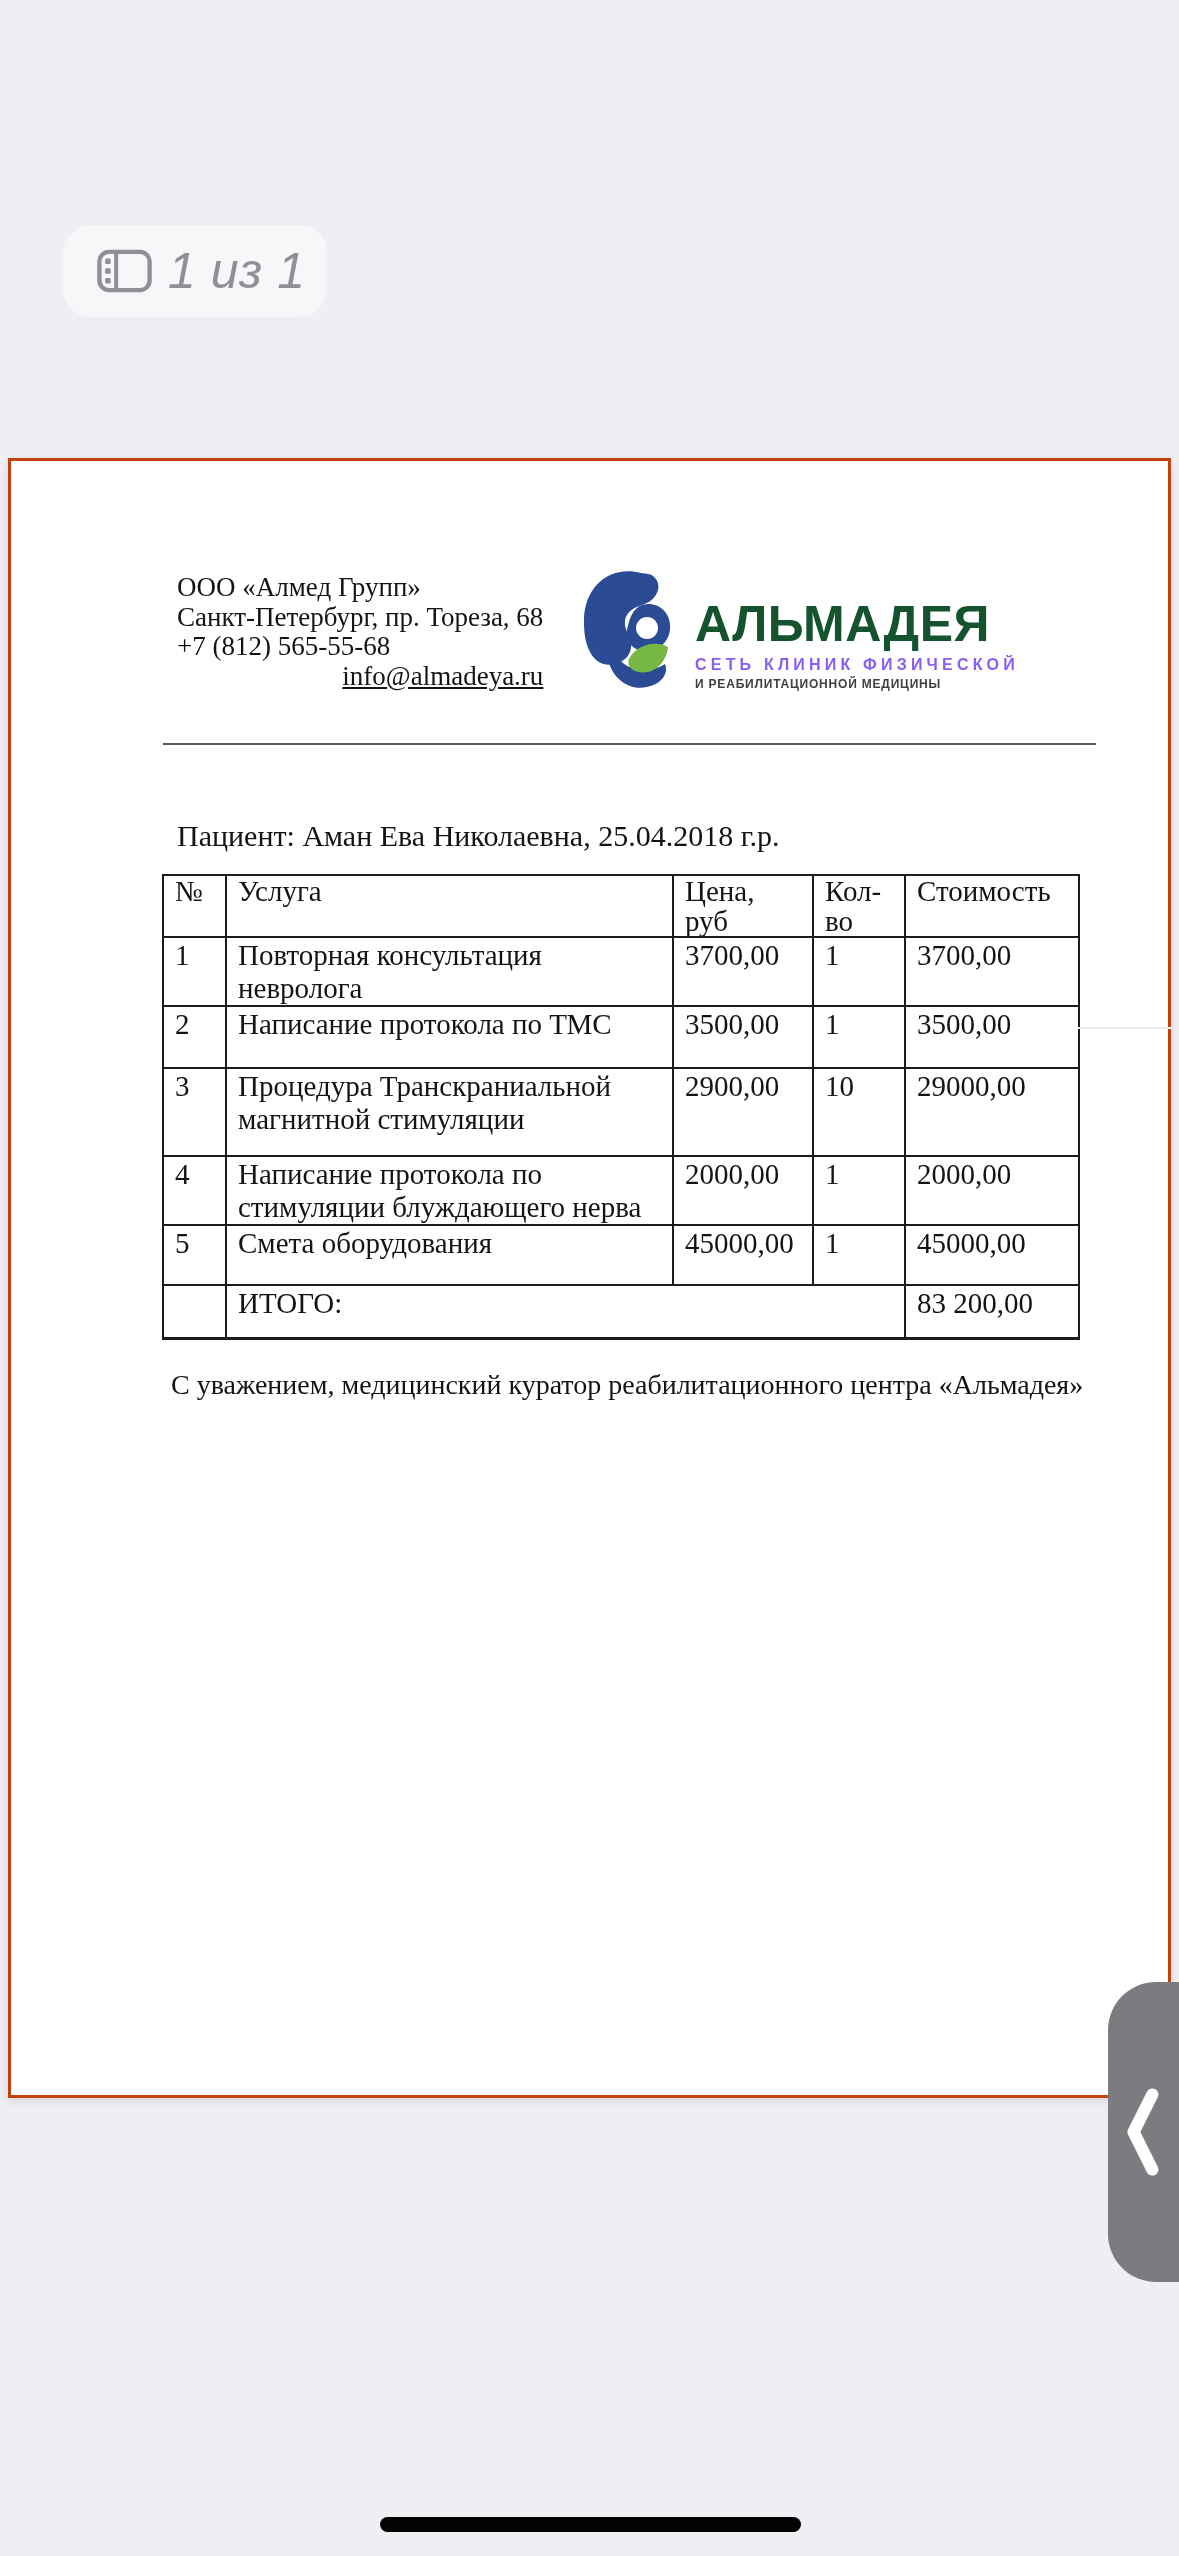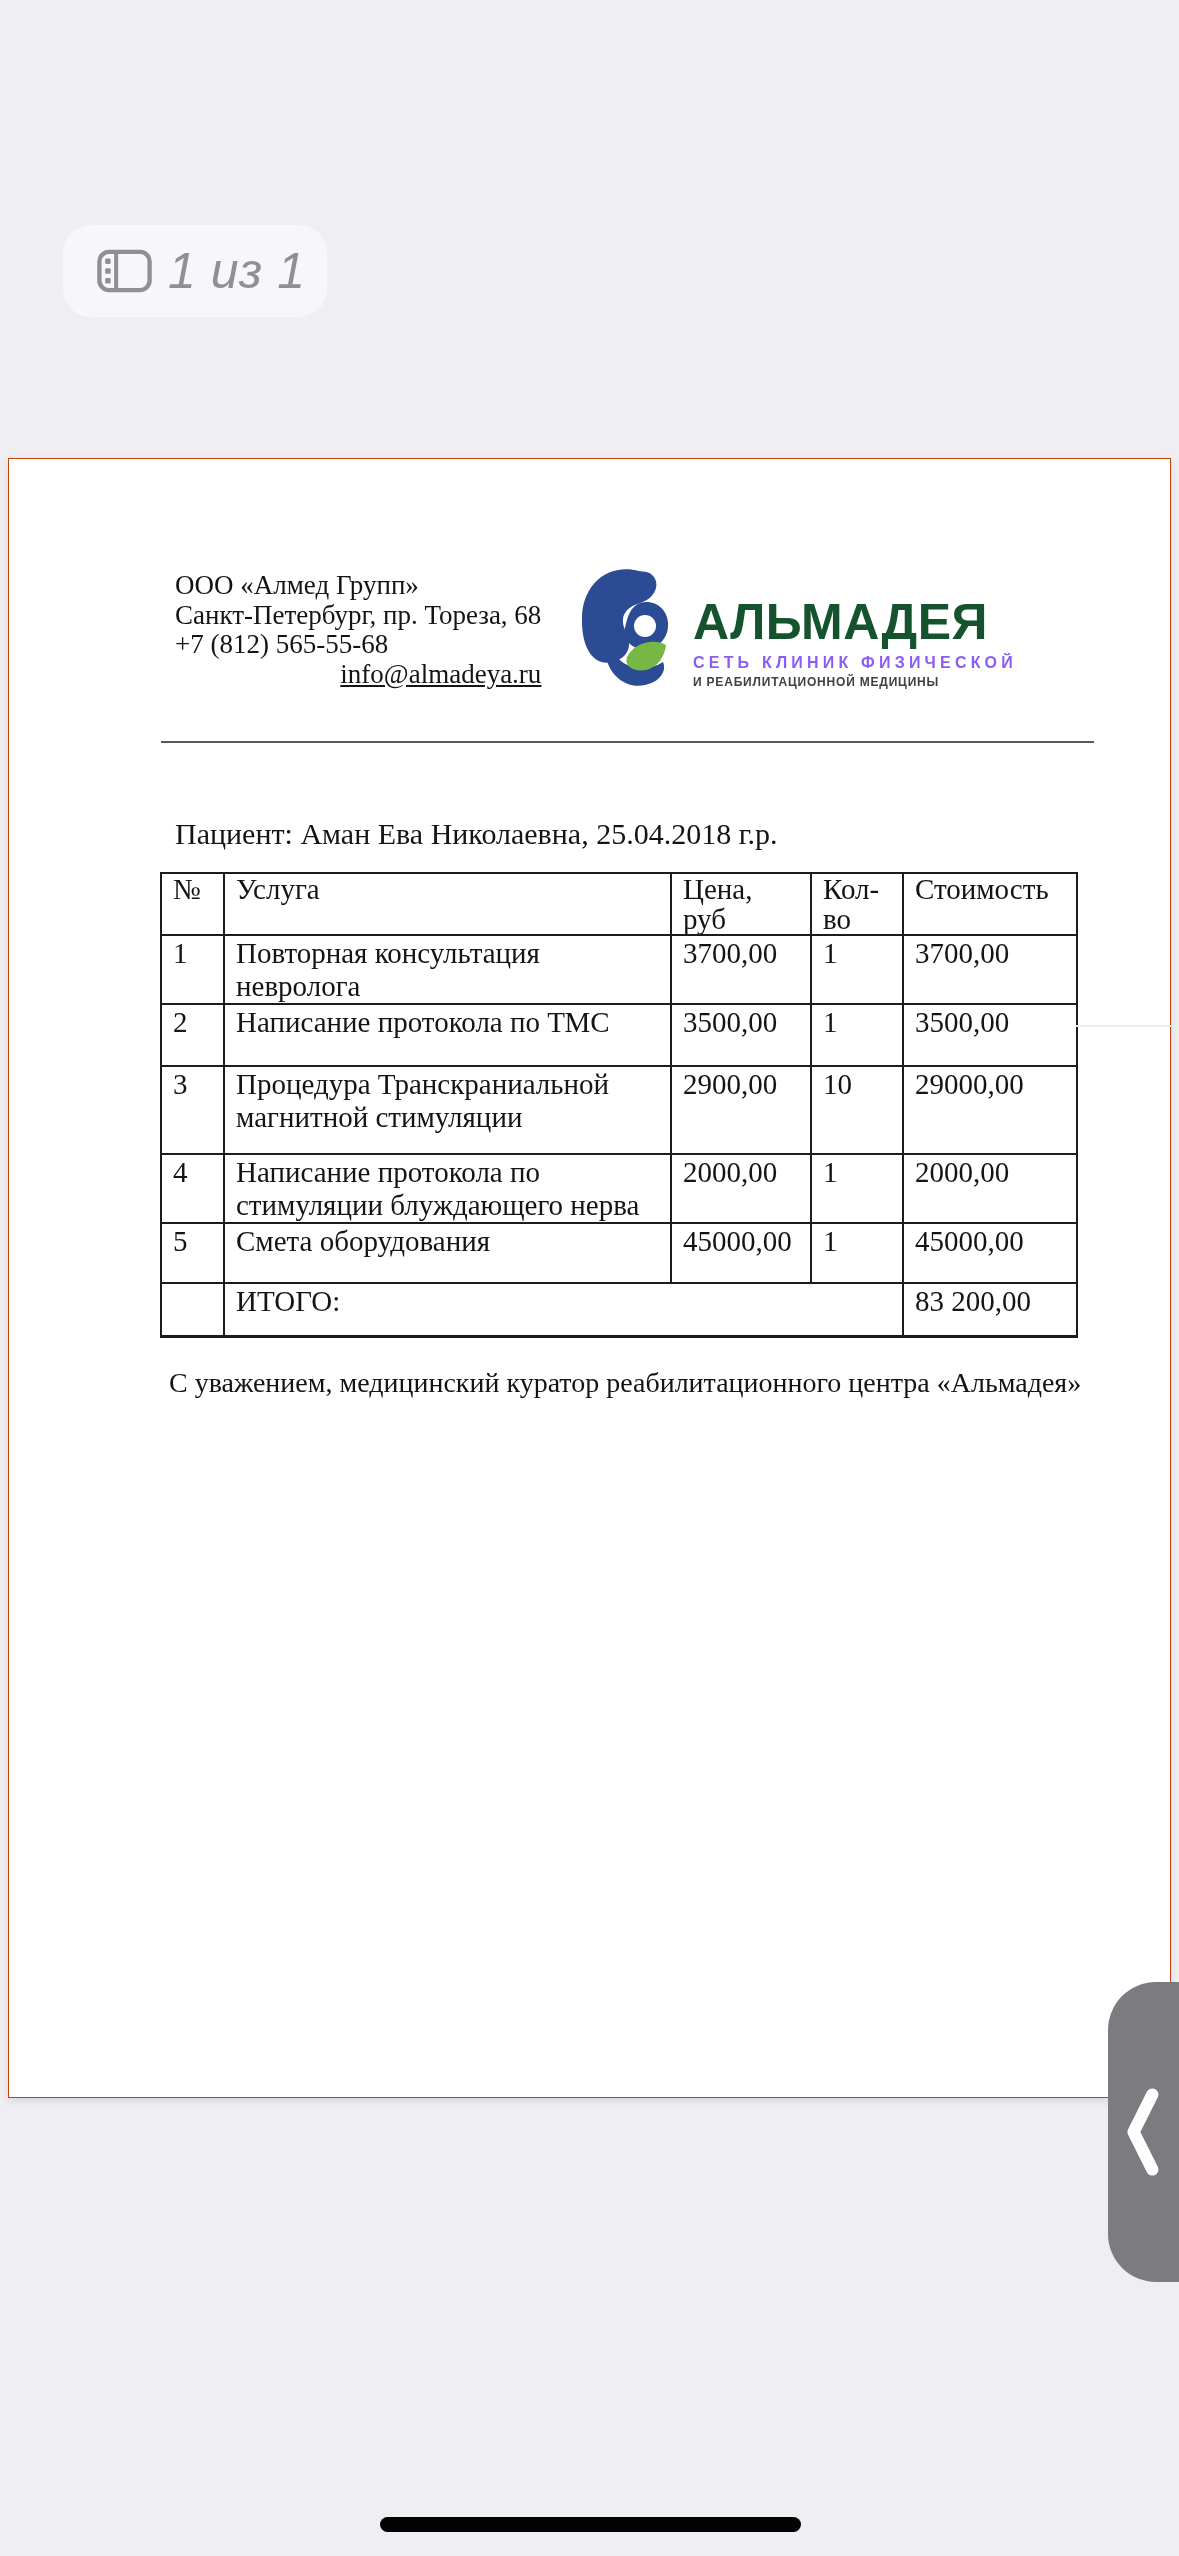--- a/index.html
+++ b/index.html
@@ -11,21 +11,21 @@
   .page-indicator {
     position:absolute; left:63px; top:225px; width:264px; height:92px;
     background:#f7f7fa; border-radius:28px;
     display:flex; align-items:center; padding-left:34px; gap:16px;font-style:italic;
   }
   .page-indicator .label { font-size:50px; color:#8f8f95; letter-spacing:0.5px; }
 
   
   .doc-page {
     position:absolute; left:8px; top:458px; width:1163px; height:1640px;
-    background:#ffffff; border:1px solid #c2410c;
+    background:#ffffff; border:3px solid #c2410c;
     box-shadow:0 3px 8px rgba(70,70,85,0.14);
   }
   .doc-page > * { position:absolute; }
   .serif { font-family:"Liberation Serif","DejaVu Serif",serif; color:#141414; }
 
   .company-block { left:166px; top:112px; font-size:27px; line-height:29.5px; }
   .company-block .email { text-decoration:underline;text-align:right; }
 
   .logo-mark { left:570px; top:108px; width:96px; height:130px; }
   .logo-text { left:684px; top:138px; width:330px; }

